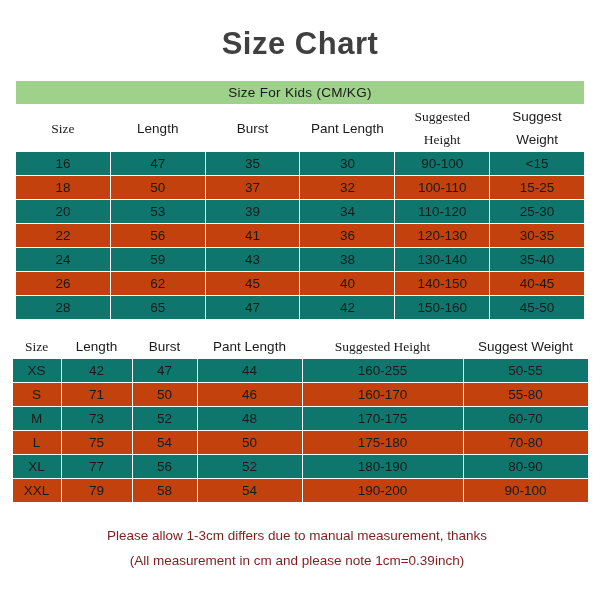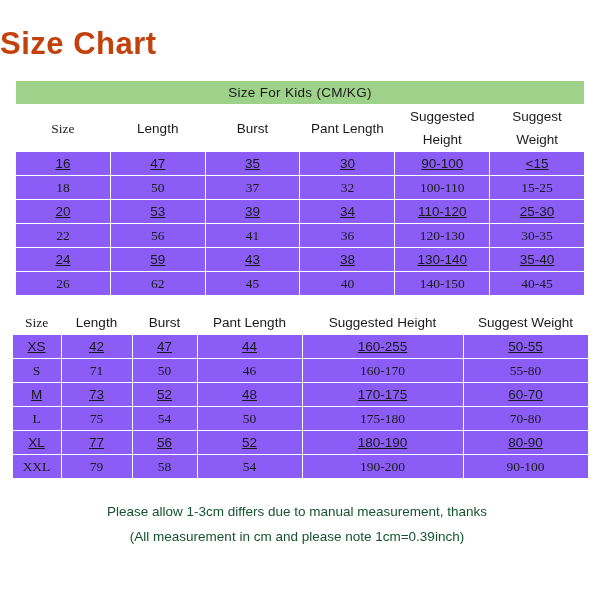--- a/index.html
+++ b/index.html
@@ -15,24 +15,25 @@
     overflow: hidden;
   }
   .page {
     width: 600px;
     height: 600px;
     box-sizing: border-box;
     padding: 0;
     position: relative;
   }
   .title {
+    text-align: center;
     font-size: 31px;
     font-weight: bold;
     letter-spacing: 0.5px;
-    color: #c2410c;
+    color: #404040;
     margin: 0;
     padding-top: 26px;
     padding-bottom: 18px;
   }
   table.chart {
     width: 570px;
     margin: 0 auto;
     border-collapse: collapse;
     table-layout: fixed;
   }
@@ -57,46 +58,44 @@
   }
   .col-head td {
     background: #ffffff;
     font-weight: bold;
     font-size: 13.5px;
     border-bottom: 1px solid #ffffff;
     height: 24px;
     line-height: 24px;
   }
   .row-a td {
-    background: #8b5cf6;
-    text-decoration: underline;
+    background: #0f766e;
   }
   .row-b td {
-    background: #8b5cf6;
-    font-family: Liberation Serif, serif;
+    background: #c2410c;
   }
   .spacer {
     height: 14px;
   }
   .notes {
     margin: 0;
     padding: 24px 0 0 0;
     text-align: center;
   }
   .notes p {
     margin: 0 6px 7px 0;
     font-size: 13.5px;
-    color: #14532d;
+    color: #7f1d1d;
     line-height: 1.35;
   }
   .c-size   { width: 48px; font-family: Liberation Serif, serif; }
   .c-length { width: 70px; }
   .c-burst  { width: 64px; }
   .c-pant   { width: 104px; }
-  .c-height { width: 160px; }
+  .c-height { width: 160px; font-family: Liberation Serif, serif; }
   .c-weight { width: 124px; }
 </style>
 </head>
 <body>
 
 <div class="page">
 
   <h1 class="title">Size Chart</h1>
 
   <table class="chart">
@@ -152,20 +151,28 @@
         <td>130-140</td>
         <td>35-40</td>
       </tr>
       <tr class="row-b">
         <td>26</td>
         <td>62</td>
         <td>45</td>
         <td>40</td>
         <td>140-150</td>
         <td>40-45</td>
+      </tr>
+      <tr class="row-a">
+        <td>28</td>
+        <td>65</td>
+        <td>47</td>
+        <td>42</td>
+        <td>150-160</td>
+        <td>45-50</td>
       </tr>
     </tbody>
   </table>
 
   <div class="spacer"></div>
 
   <table class="chart">
     <tbody>
       <tr class="col-head">
         <td class="c-size">Size</td>

